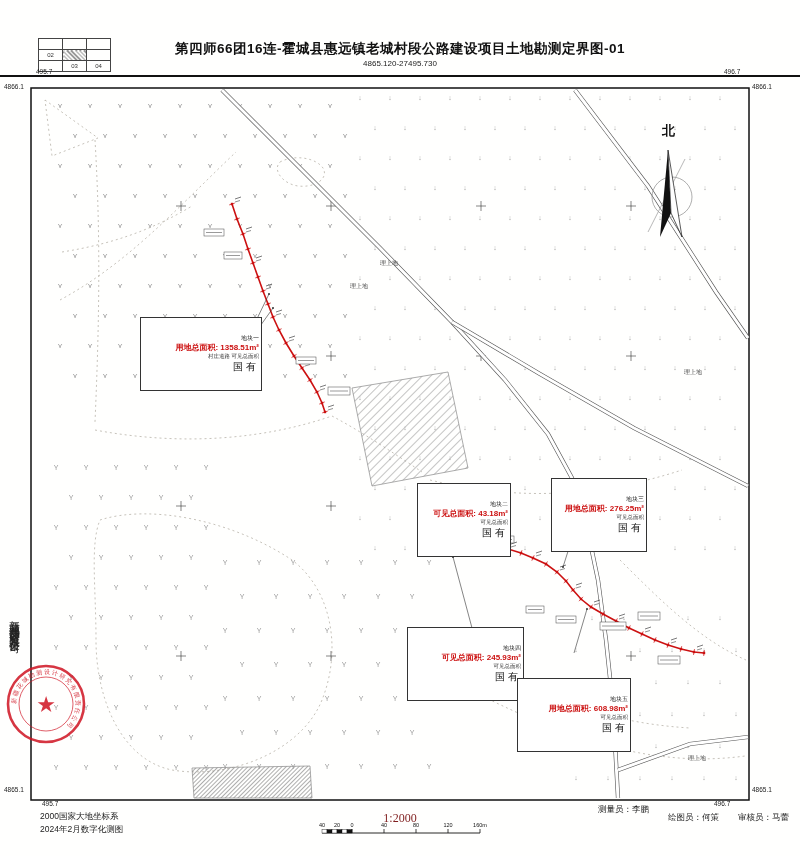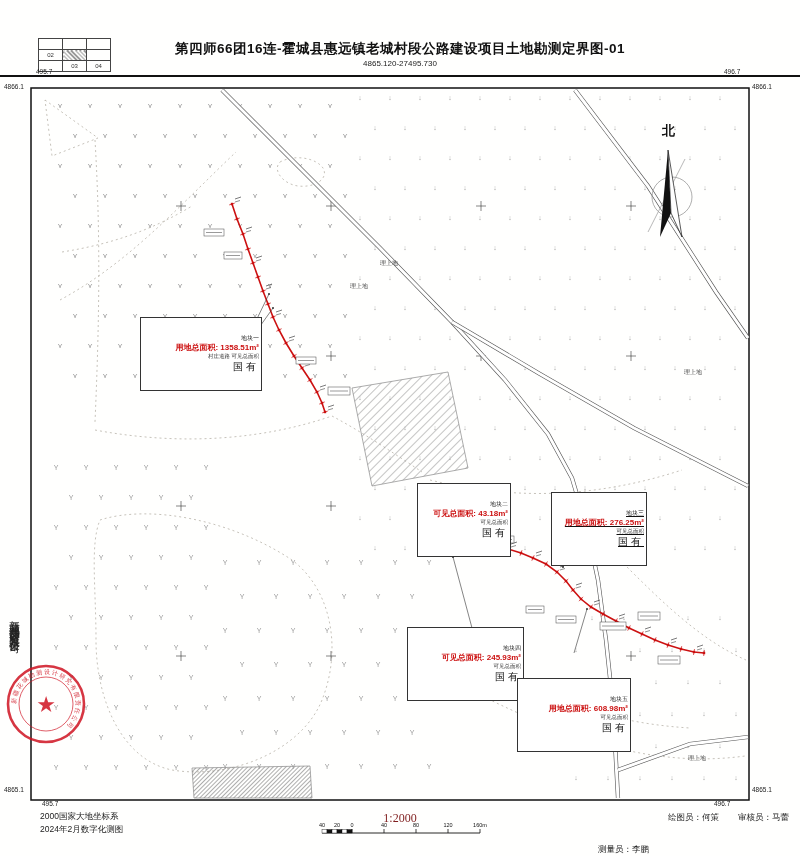--- a/index.html
+++ b/index.html
@@ -788,21 +788,21 @@
     <div class="pb-area">用地总面积: 1358.51m²</div>
     <div class="pb-sub">村庄道路 可见总面积</div>
     <div class="pb-tenure">国有</div>
   </div>
   <div class="parcel-box" style="left: 417px; top: 483px; width: 88px;">
     <div class="pb-name">地块二</div>
     <div class="pb-area">可见总面积: 43.18m²</div>
     <div class="pb-sub">可见总面积</div>
     <div class="pb-tenure">国有</div>
   </div>
-  <div class="parcel-box" style="left: 551px; top: 492px; width: 90px; text-decoration: underline;">
+  <div class="parcel-box" style="left: 551px; top: 478px; width: 90px;">
     <div class="pb-name">地块三</div>
     <div class="pb-area">用地总面积: 276.25m²</div>
     <div class="pb-sub">可见总面积</div>
     <div class="pb-tenure">国有</div>
   </div>
   <div class="parcel-box" style="left: 407px; top: 627px; width: 111px;">
     <div class="pb-name">地块四</div>
     <div class="pb-area">可见总面积: 245.93m²</div>
     <div class="pb-sub">可见总面积</div>
     <div class="pb-tenure">国有</div>
@@ -810,21 +810,21 @@
   <div class="parcel-box" style="left: 517px; top: 651px; width: 108px; margin-top: 27px;">
     <div class="pb-name">地块五</div>
     <div class="pb-area">用地总面积: 608.98m²</div>
     <div class="pb-sub">可见总面积</div>
     <div class="pb-tenure">国有</div>
   </div>
 
   <div class="footer-text" style="left:40px;top:811px">2000国家大地坐标系</div>
   <div class="footer-text" style="left:40px;top:824px">2024年2月数字化测图</div>
   <div class="scale-text">1:2000</div>
-  <div class="footer-text" style="left:598px;top:844px">测量员：李鹏</div>
+  <div class="footer-text" style="left:598px;top:804px">测量员：李鹏</div>
   <div class="footer-text" style="left:668px;top:812px">绘图员：何策</div>
   <div class="footer-text" style="left:738px;top:812px">审核员：马蕾</div>
 
 <span class="land-label" style="left: 380px; top: 259px;">理上地</span>
     <span class="land-label" style="left: 350px; top: 282px;">理上地</span>
     <span class="land-label" style="left: 684px; top: 368px;">理上地</span>
     <span class="land-label" style="left: 688px; top: 754px;">理上地</span>
   </div>
 
 </body></html>

